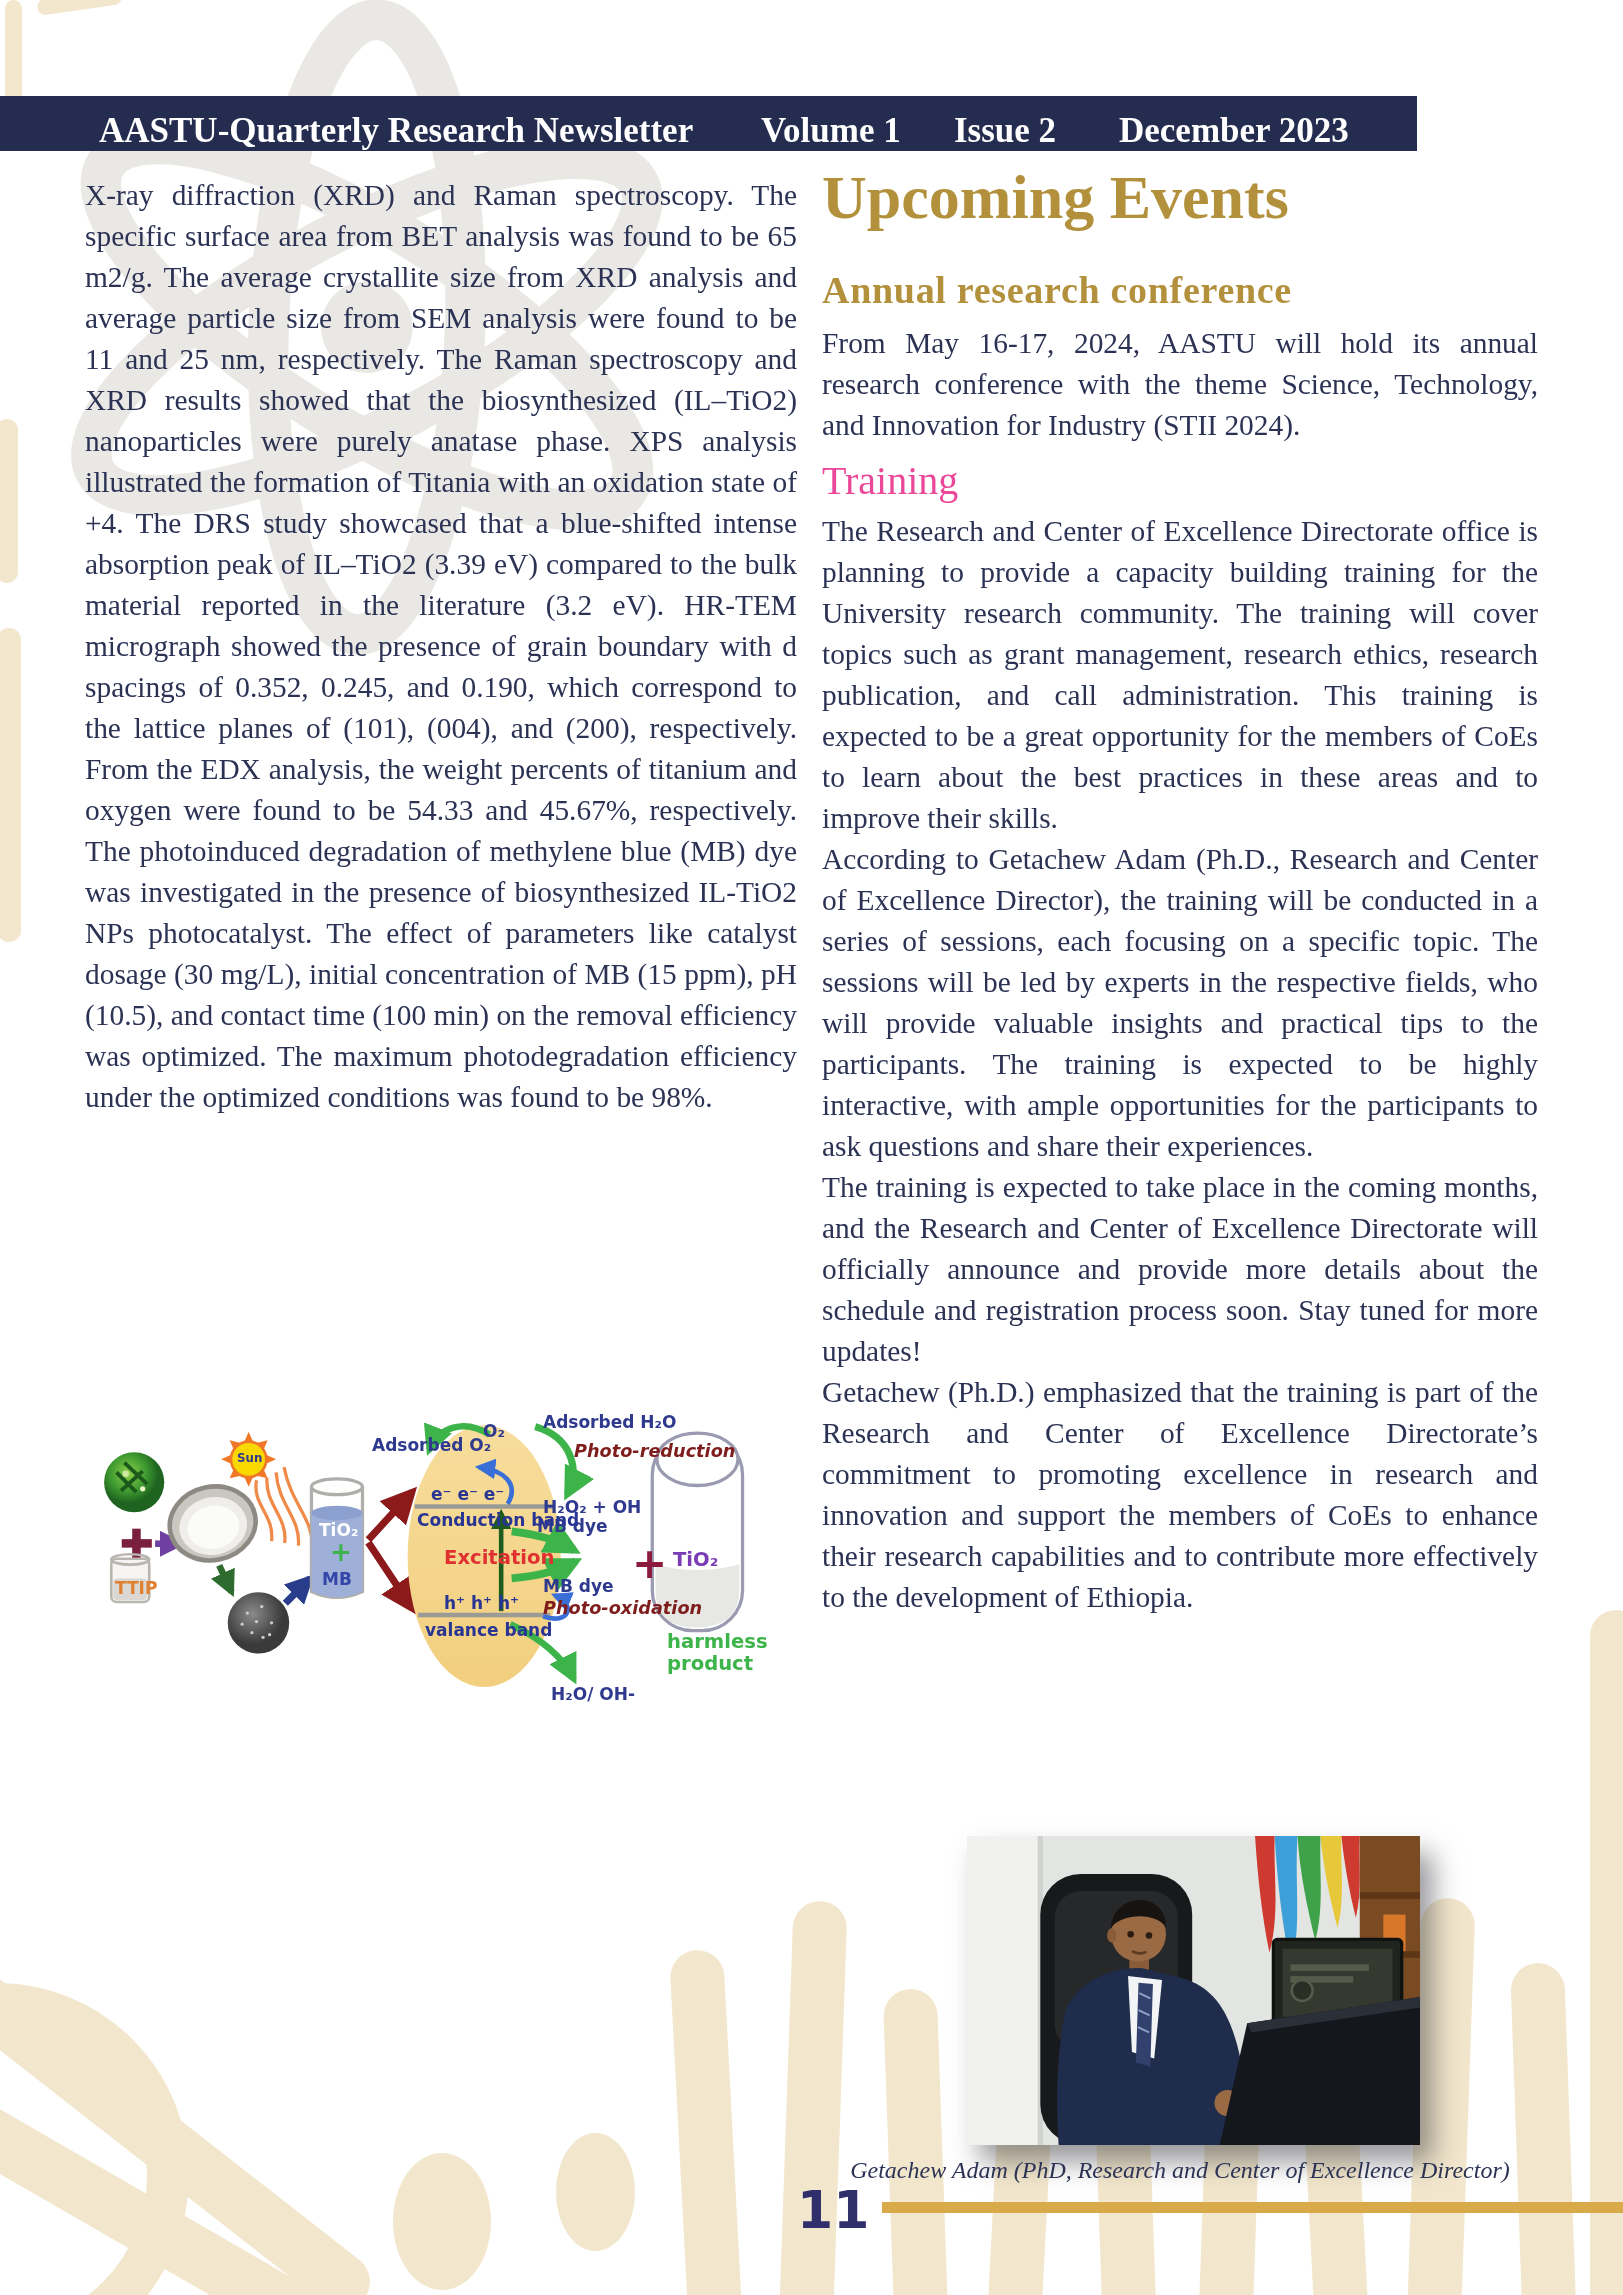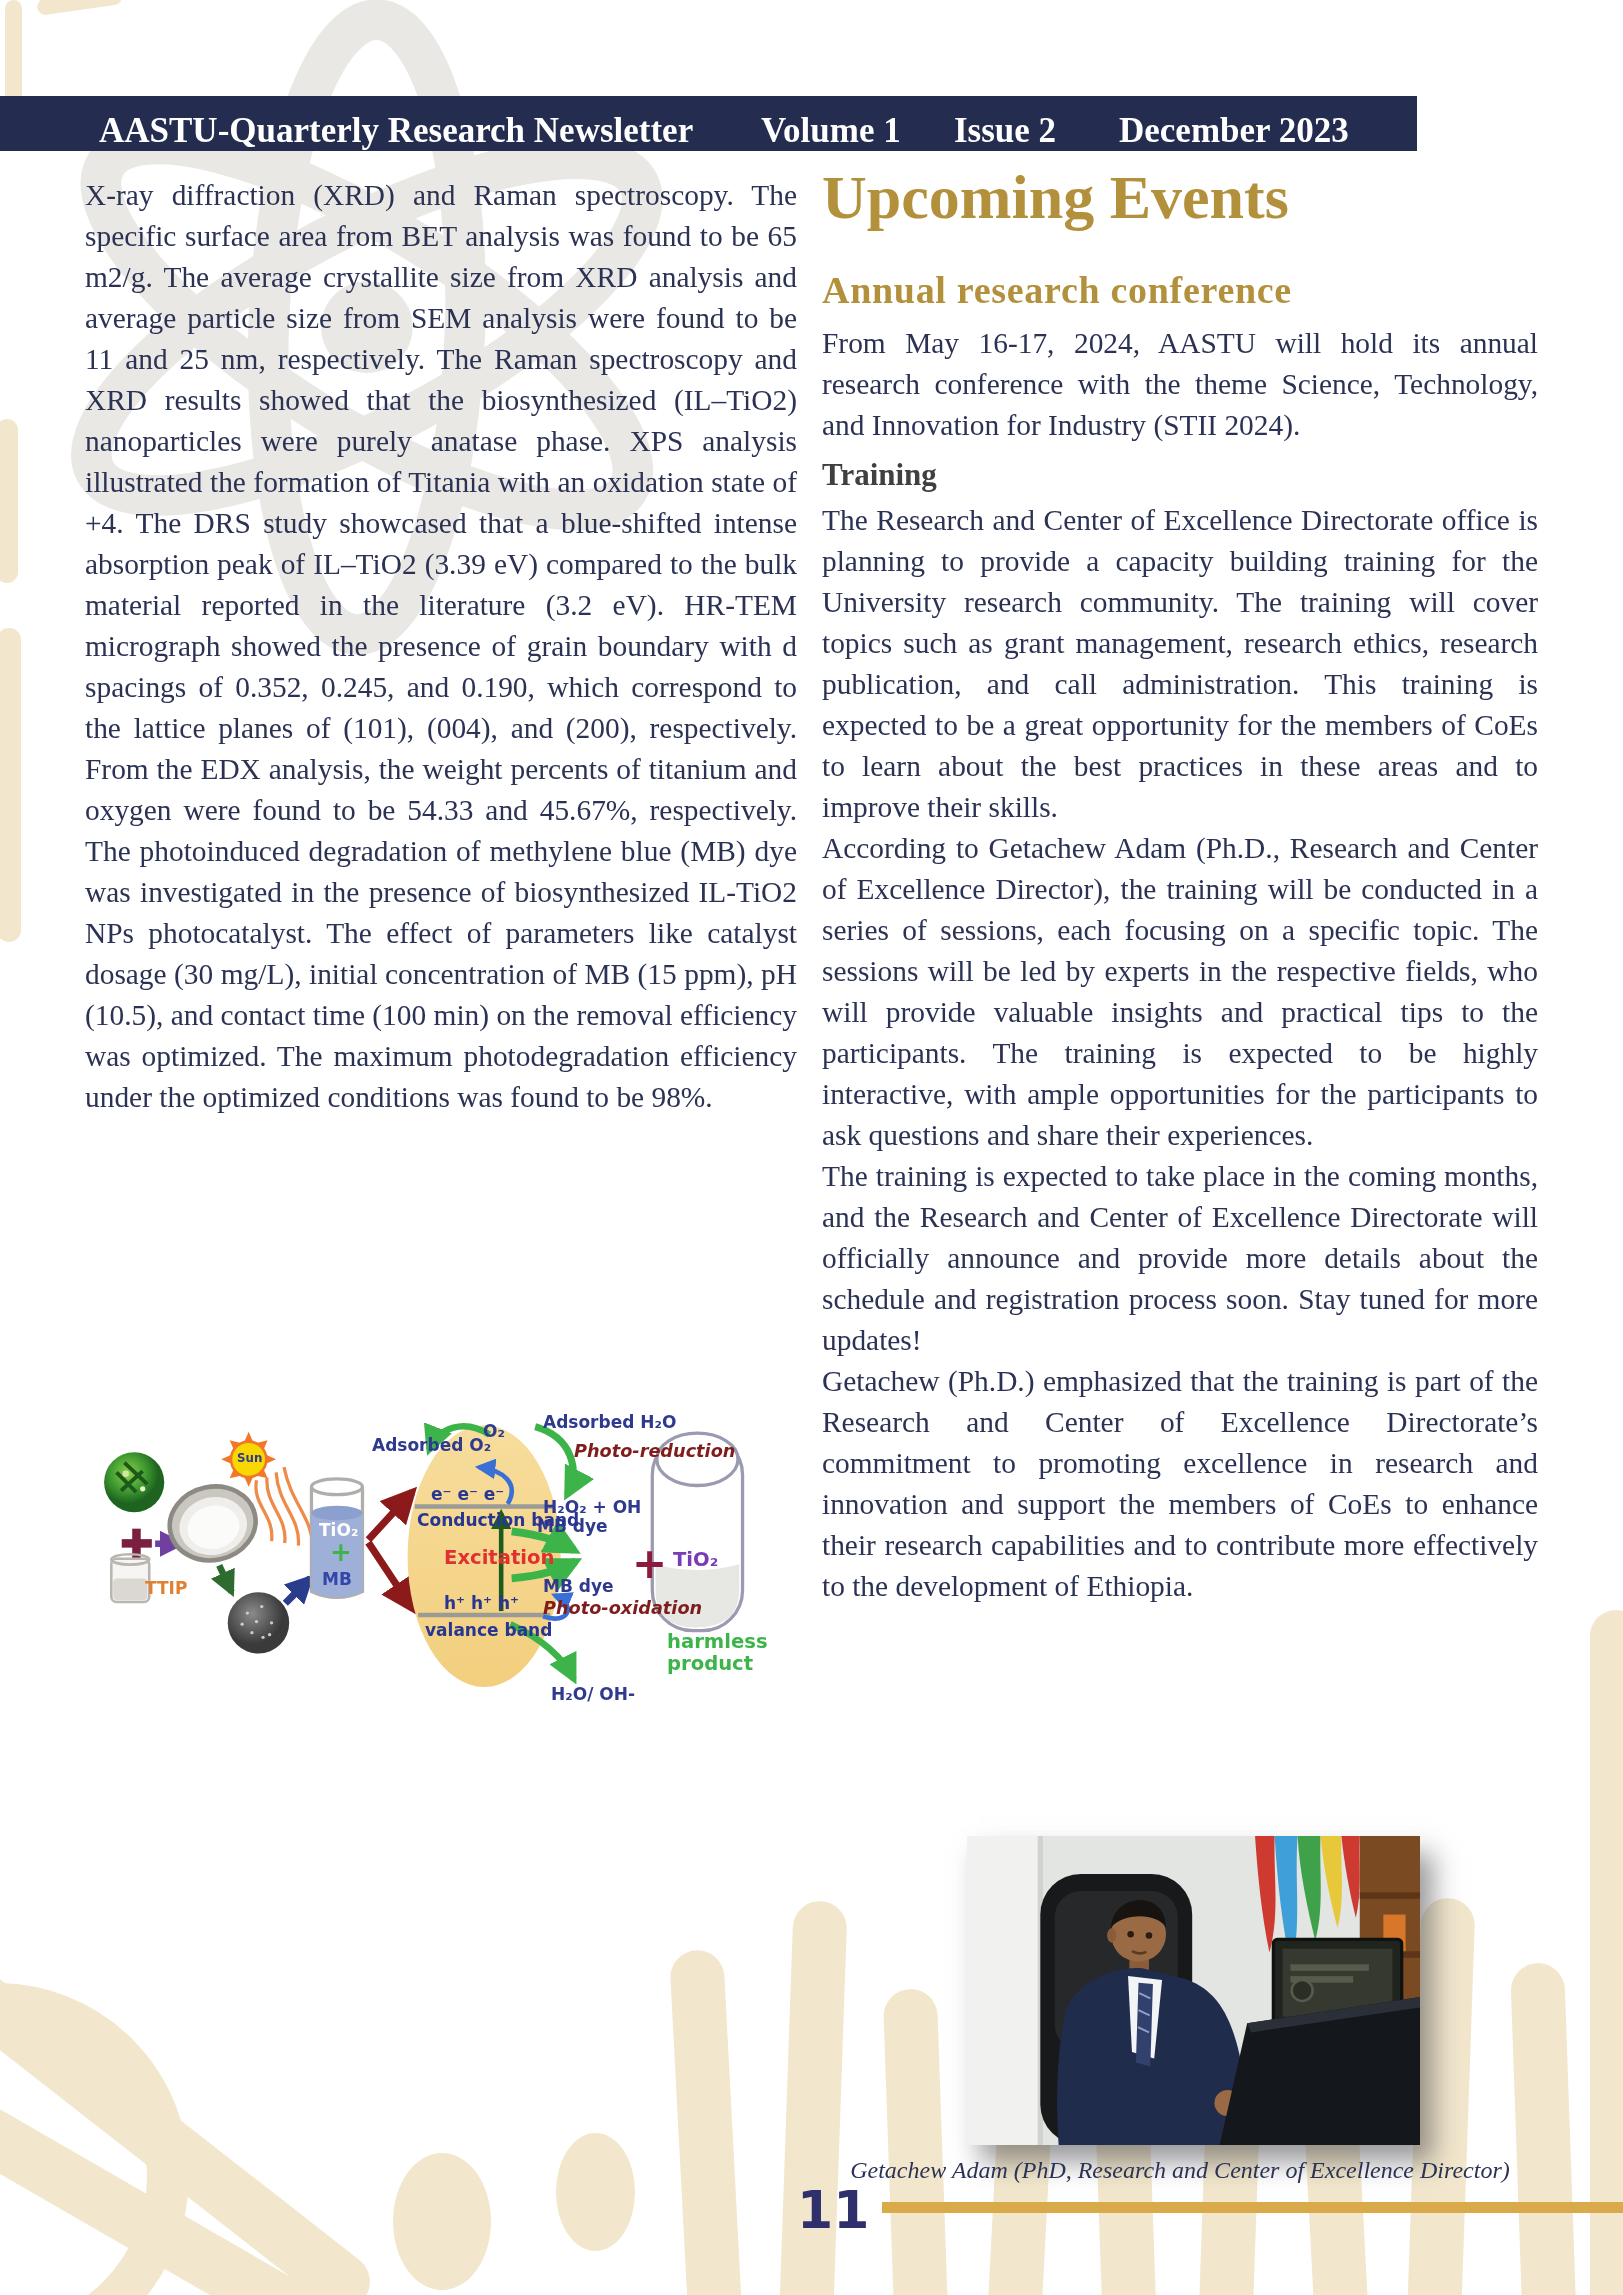--- a/index.html
+++ b/index.html
@@ -20,30 +20,30 @@
     position:absolute;top:0;height:69px;line-height:69px;
     color:#ffffff;font-weight:bold;font-size:35px;white-space:nowrap;
   }
   
   .bodytext{color:#2b3254;font-size:29.4px;line-height:41px;text-align:justify;}
   .bodytext p{margin:0;}
   #left-col{position:absolute;left:85px;top:175px;width:712px;z-index:2;}
   #right-col{position:absolute;left:822px;top:165px;width:716px;z-index:2;}
   #events-title{color:#b3913c;font-weight:bold;font-size:62px;line-height:1.05;margin:0;}
   #conf-heading{color:#b3913c;font-weight:bold;font-size:38px;margin:38px 0 10.5px 0;letter-spacing:0.7px;}
-  #training-heading{color:#404040;font-weight:bold;font-size:31px;margin:11.8px 0 6.5px 0;}
+  #training-heading{color:#ec4899;font-weight:normal;font-size:40px;margin:11.8px 0 6.5px 0;}
   
   #figure{position:absolute;left:85px;top:1407px;width:710px;height:314px;z-index:2;background:#ffffff;}
   #figure .lbl{position:absolute;font-family:"DejaVu Sans",sans-serif;font-weight:bold;white-space:nowrap;}
   .f-navy{color:#2f3a8f;font-size:17px;}
   .f-maroon{color:#7f1d1d;font-size:17.7px;font-style:italic;}
   .f-red{color:#e03030;font-size:19.6px;}
   .f-green{color:#3cb44a;font-size:19.6px;}
   .f-purple{color:#7a3cb4;font-size:19.6px;}
-  .f-orange{color:#e08030;font-size:17px;margin-left:30px;}
+  .f-orange{color:#e08030;font-size:17px;}
   .f-band{color:#283593;font-size:17px;}
   
   #photo{
     position:absolute;left:967px;top:1836px;width:453px;height:309px;z-index:3;
     box-shadow:13px 17px 25px rgba(70,70,75,.55);background:#e8eae7;
   }
   #photo-caption{
     position:absolute;left:822px;top:2157px;width:716px;z-index:3;
     text-align:center;font-style:italic;font-size:24px;color:#2b3254;
   }

